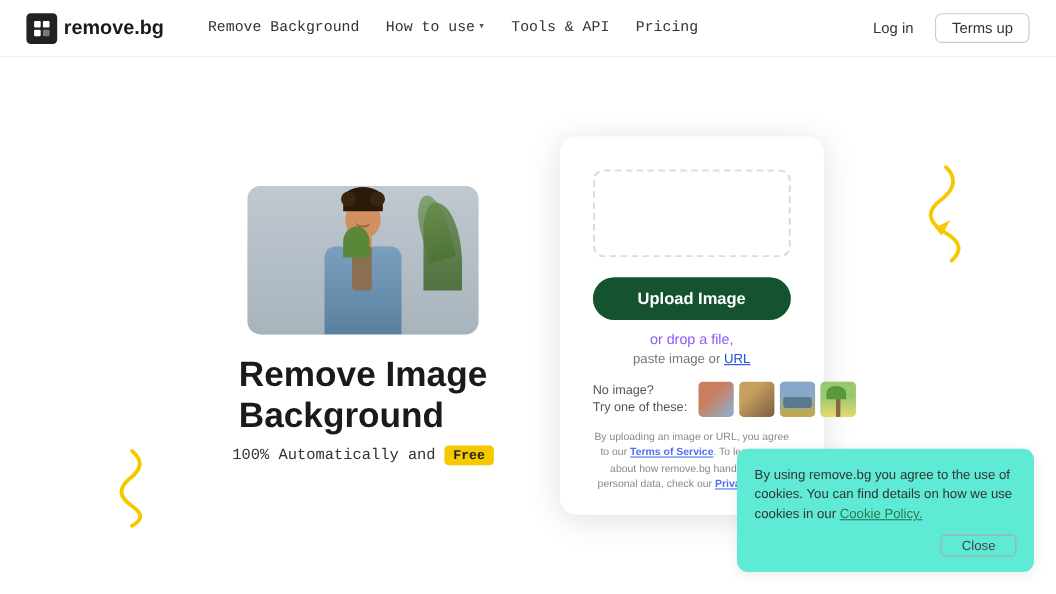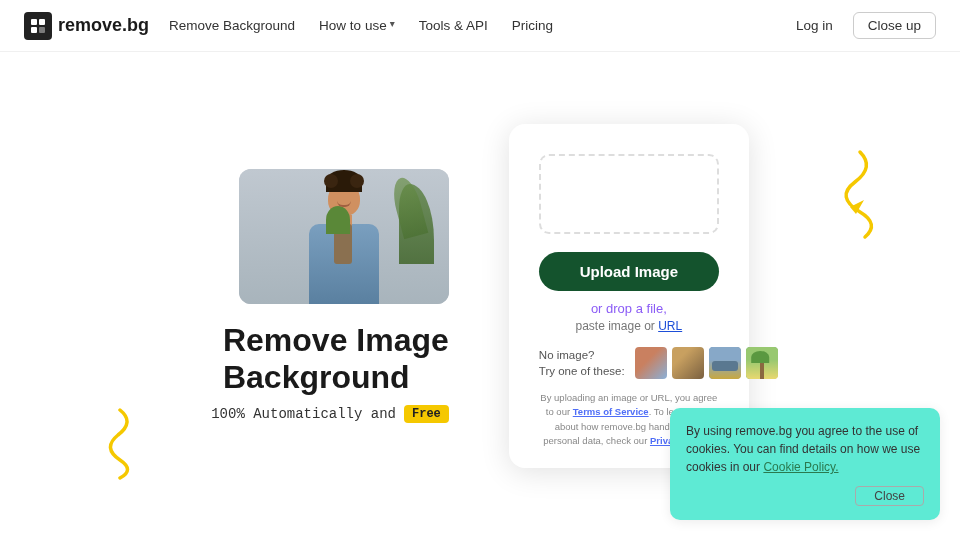--- a/index.html
+++ b/index.html
@@ -3,36 +3,36 @@
   <meta charset="utf-8">
   <style>
     * { margin: 0; padding: 0; box-sizing: border-box; }
     body { font-family: -apple-system, BlinkMacSystemFont, 'Segoe UI', sans-serif; background: #fff; width: 960px; height: 540px; overflow: hidden; position: relative; }
 
     
     nav {
       display: flex; align-items: center; justify-content: space-between;
       padding: 0 24px; height: 52px; border-bottom: 1px solid #f0f0f0;
     }
-    .nav-left { display: flex; align-items: center; gap: 20px; }
+    .nav-left { display: flex; align-items: center; gap: 40px; }
     .logo { display: flex; align-items: center; gap: 6px; font-weight: 700; font-size: 18px; color: #1a1a1a; }
     .logo-icon { width: 28px; height: 28px; background: #222; border-radius: 4px; display: flex; align-items: center; justify-content: center; }
     .logo-icon svg { width: 18px; height: 18px; }
     .nav-links { display: flex; gap: 24px; align-items: center; }
-    .nav-link { font-size: 13.5px; color: #333; text-decoration: none; display: flex; align-items: flex-start; gap: 3px; }
+    .nav-link { font-size: 13.5px; color: #333; text-decoration: none; display: flex; align-items: flex-start; gap: 3px; font-family: Liberation Mono, monospace; }
     .chevron { font-size: 10px; color: #555; }
     .nav-right { display: flex; align-items: center; gap: 10px; }
     .btn-login { font-size: 13.5px; color: #333; background: none; border: none; cursor: pointer; padding: 6px 10px; }
     .btn-signup { font-size: 13.5px; color: #333; background: none; border: 1.5px solid #ccc; border-radius: 6px; cursor: pointer; padding: 5px 14px; }
 
     
     .main { display: flex; align-items: center; justify-content: center; height: calc(540px - 52px); position: relative; gap: 60px; padding: 0 60px; }
 
     
-    .left-side { display: flex; flex-direction: column; align-items: flex-end; }
+    .left-side { display: flex; flex-direction: column; align-items: center; }
     
     .photo-bg {
       width: 210px; height: 135px; border-radius: 12px; overflow: hidden; margin-bottom: 18px;
       background: linear-gradient(180deg, #c8cdd4 0%, #b0b8c0 100%);
       position: relative; display: flex; align-items: flex-end; justify-content: center;
     }
 
     .headline { font-size: 32px; font-weight: 800; color: #1a1a1a; line-height: 1.15; margin-bottom: 10px; }
     .subline { font-size: 14px; color: #333; display: flex; align-items: center; gap: 8px; font-family: Liberation Mono, monospace; }
     .free-badge { background: #f5c800; color: #222; font-size: 12px; font-weight: 700; padding: 2px 8px; border-radius: 4px; }
@@ -114,21 +114,21 @@
       <a class="nav-link">
         <span>Tools &amp; API</span>
       </a>
       <a class="nav-link">
         <span>Pricing</span>
       </a>
     </div>
   </div>
   <div class="nav-right">
     <button class="btn-login">Log in</button>
-    <button class="btn-signup">Close up</button>
+    <button class="btn-signup">Terms up</button>
   </div>
 </nav>
 
 <div class="main">
 
   <svg class="squiggle-tr" viewBox="0 0 80 100">
     <path d="M60 10 Q75 25 55 40 Q35 55 60 70 Q80 82 65 95" stroke="#f5c800" stroke-width="3.5" fill="none" stroke-linecap="round"></path>
     <polygon points="50,65 64,58 56,72" fill="#f5c800"></polygon>
   </svg>
 

